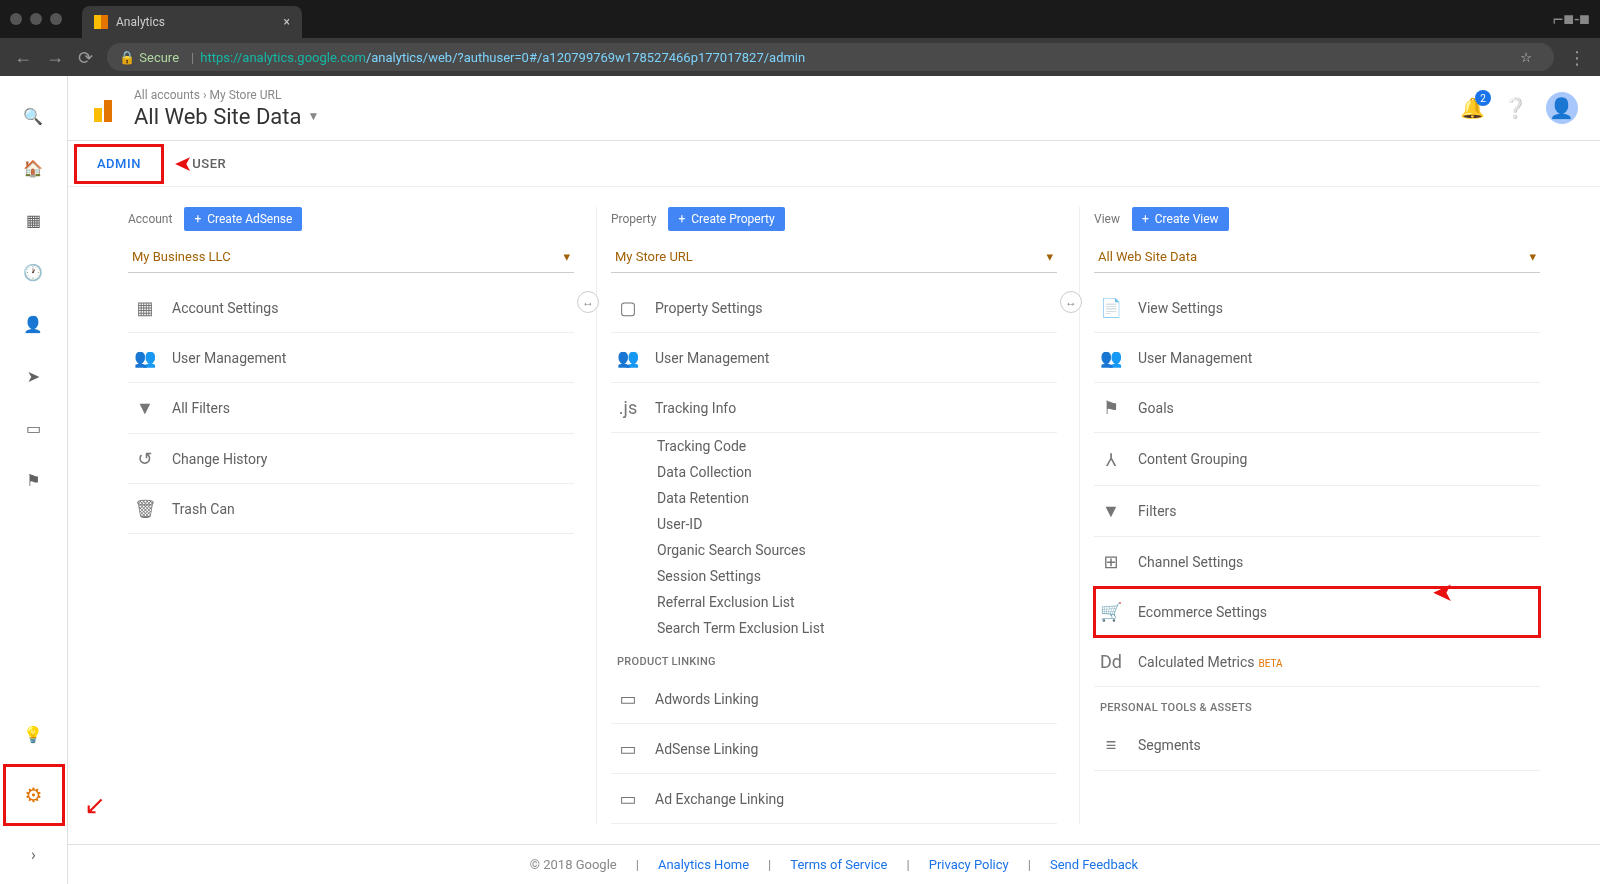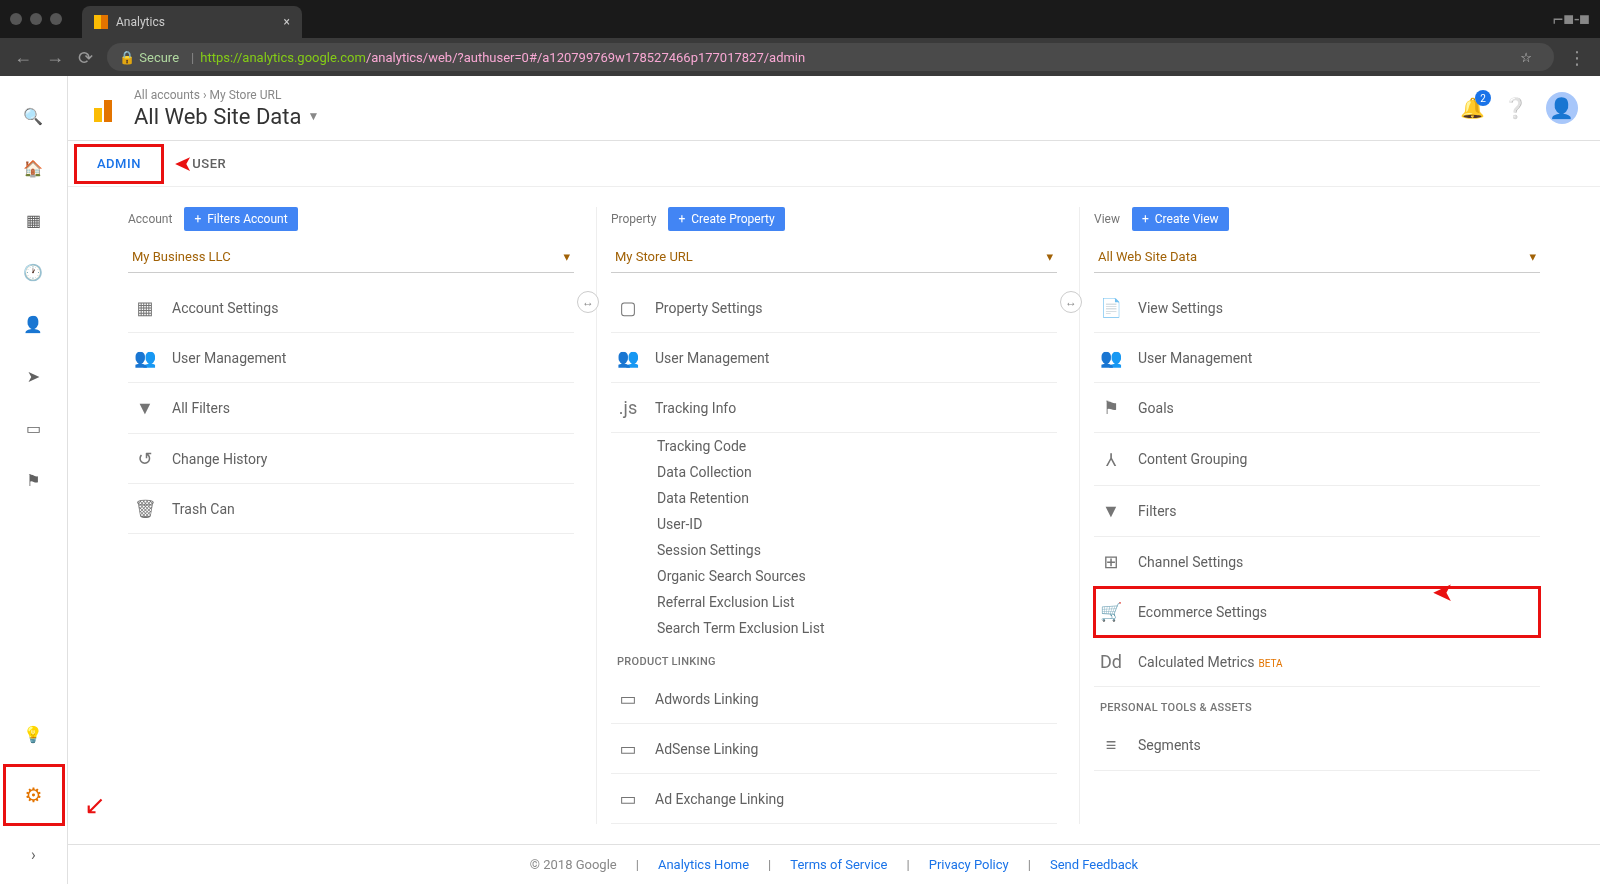--- a/index.html
+++ b/index.html
@@ -7,21 +7,21 @@
 .chrome-top{height:38px;background:#1a1a1a;display:flex;align-items:center;padding:0 10px;position:relative}
 .traffic{display:flex;gap:8px;margin-right:20px}
 .tlight{width:12px;height:12px;border-radius:50%;background:#555}
 .tab{background:#3a3a3a;height:32px;margin-top:6px;border-radius:8px 8px 0 0;display:flex;align-items:center;padding:0 12px;color:#ccc;font-size:12px;gap:8px;min-width:220px}
 .tab-close{margin-left:auto;cursor:pointer}
 .incog{margin-left:auto;color:#888;font-size:18px}
 .chrome-url{height:38px;background:#3a3a3a;display:flex;align-items:center;padding:0 14px;gap:14px;color:#ccc}
 .nav-arrow{color:#999;font-size:18px;cursor:pointer}
 .url-bar{flex:1;background:#4a4a4a;height:28px;border-radius:14px;display:flex;align-items:center;padding:0 12px;font-size:13px;color:#ccc}
 .url-secure{color:#b0d8a0;margin-right:6px}
-.url-grey{color:#f9a8d4}
+.url-grey{color:#7dd3fc}
 .app{display:flex;height:808px;position:relative}
 .sidebar{width:68px;background:#fff;border-right:1px solid #e0e0e0;display:flex;flex-direction:column;align-items:center;padding-top:18px;position:relative}
 .sb-item{width:44px;height:44px;display:flex;align-items:center;justify-content:center;color:#616161;cursor:pointer;margin-bottom:8px}
 .sb-item.bottom{margin-top:auto}
 .sb-admin-box{border:3px solid #e91010;width:62px;height:62px;display:flex;align-items:center;justify-content:center}
 .main{flex:1;display:flex;flex-direction:column;position:relative}
 .header{height:65px;border-bottom:1px solid #e0e0e0;display:flex;align-items:center;padding:0 22px;justify-content:space-between}
 .breadcrumb{font-size:12px;color:#888}
 .view-title{font-size:22px;color:#333;display:flex;align-items:center;gap:6px;margin-top:2px}
 .header-icons{display:flex;align-items:center;gap:18px}
@@ -73,21 +73,21 @@
   <span class="incog">⌐■-■</span>
 </div>
 <div class="chrome-url">
   <span class="nav-arrow">←</span>
   <span class="nav-arrow">→</span>
   <span class="nav-arrow">⟳</span>
   <div class="url-bar">
     <span>🔒</span>
     <span class="url-secure" style="margin-left:4px">Secure</span>
     <span style="color:#888;margin:0 6px">|</span>
-    <span style="color:#84cc16">https://analytics.google.com</span>
+    <span style="color:#14b8a6">https://analytics.google.com</span>
     <span class="url-grey">/analytics/web/?authuser=0#/a120799769w178527466p177017827/admin</span>
     <span class="star">☆</span>
   </div>
   <span class="nav-arrow">⋮</span>
 </div>
 
 <div class="app">
 
   <div class="sidebar">
     <div class="sb-item">🔍</div>
@@ -138,21 +138,21 @@
       <div class="subtab" style="margin-left:-20px">USER</div>
     </div>
 
     <div class="columns">
 
       <div class="col">
         <div class="col-head">
           <span class="col-label">Account</span>
           <button class="create-btn">
               <span>+</span>
-              <span>Filters Account</span>
+              <span>Create AdSense</span>
             </button>
         </div>
         <div class="selector">
             <span>My Business LLC</span>
             <span>▾</span>
           </div>
         <div id="account-items">
             <div class="menu-item">
               <span class="mi-icon">▦</span>
               <span>Account Settings</span>
@@ -201,22 +201,22 @@
             <div class="menu-item">
               <span class="mi-icon">.js</span>
               <span>Tracking Info</span>
             </div>
           </div>
         <div class="sub-list" id="tracking-sub">
             <div>Tracking Code</div>
             <div>Data Collection</div>
             <div>Data Retention</div>
             <div>User-ID</div>
+            <div>Organic Search Sources</div>
             <div>Session Settings</div>
-            <div>Organic Search Sources</div>
             <div>Referral Exclusion List</div>
             <div>Search Term Exclusion List</div>
           </div>
         <div class="section-head">PRODUCT LINKING</div>
         <div id="linking-items">
             <div class="menu-item">
               <span class="mi-icon">▭</span>
               <span>Adwords Linking</span>
             </div>
             <div class="menu-item">

